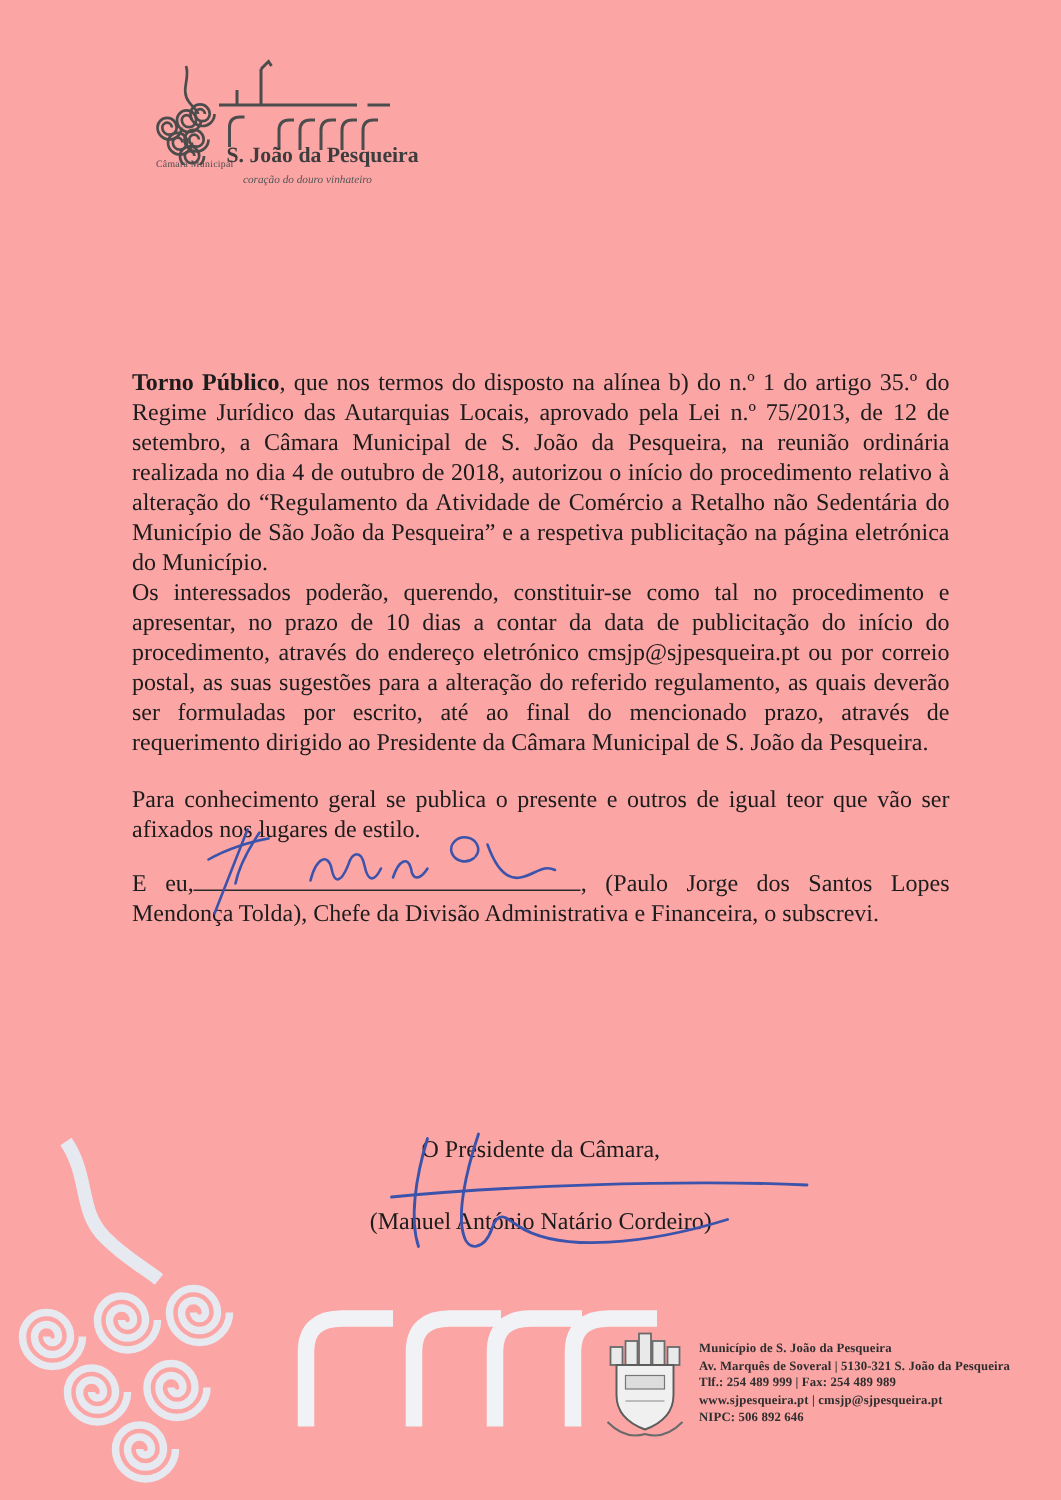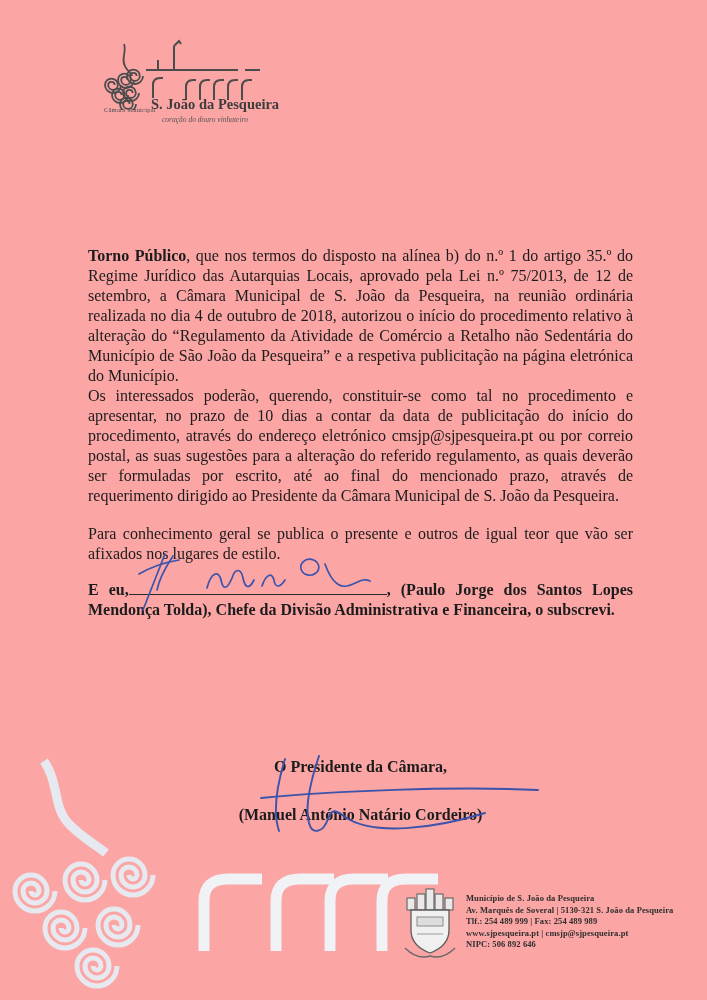--- a/index.html
+++ b/index.html
@@ -23,30 +23,30 @@
   
   .title-block { position:absolute; left:88px; top:150px; width:545px; text-align:center; }
   .title-line1 { font-size:28px; font-weight:bold; letter-spacing:9px; color:#111; }
   .title-line2 { font-size:27px; font-weight:bold; color:#111; margin-top:1px; letter-spacing:1px; }
 
   
   .content { position:absolute; left:88px; top:246px; width:545px; font-size:16px; line-height:20px; text-align:justify; }
   .addressee { font-weight:bold; margin-bottom:12px; letter-spacing:.2px; }
   .para { margin:0; }
   .para3 { margin-top:18px; }
-  .e-eu { margin-top:16px; position:relative;font-weight:bold; }
+  .e-eu { margin-top:16px; position:relative; }
   .sig-line {
     display:inline-block; width:258px; height:14px; position:relative;
     border-bottom:1.3px solid #2b2b2b; vertical-align:baseline;
   }
   .sig-line svg { position:absolute; left:2px; bottom:-18px; overflow:visible; }
   .place-date { margin-top:20px; }
 
   
-  .sig-block { position:absolute; left:88px; top:757px; width:545px; text-align:center; font-size:16px; line-height:20px;font-weight:bold; }
+  .sig-block { position:absolute; left:88px; top:757px; width:545px; text-align:center; font-size:16px; line-height:20px; }
   .president-name { margin-top:28px; }
   .president-sig { position:absolute; left:145px; top:-6px; overflow:visible; pointer-events:none; }
 
   
   .footer { position:absolute; left:403px; top:886px; display:flex; align-items:flex-start; }
   .footer-text { margin-left:9px; padding-top:7px; font-size:8.5px; line-height:11.5px; color:#2e2e2e; font-weight:bold; letter-spacing:.1px; }
   .footer-text .f-org { font-weight:bold; }
 </style>
 </head>
 <body>

